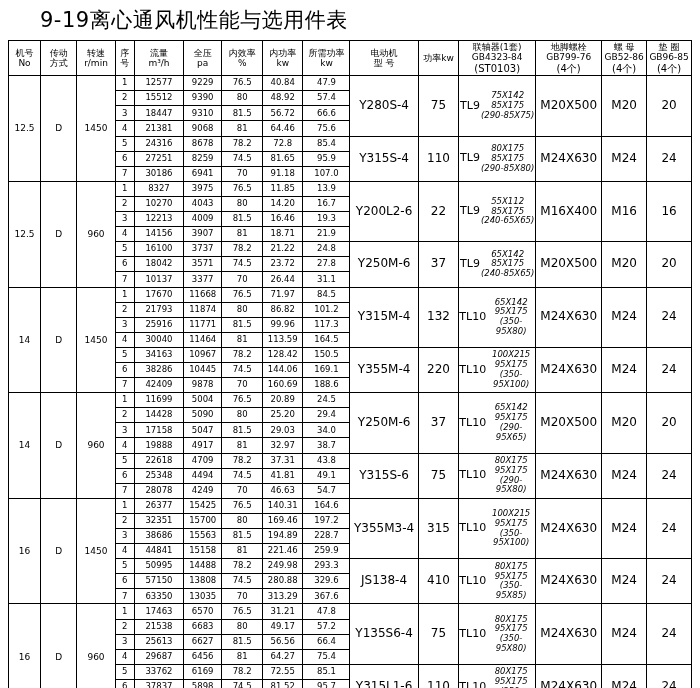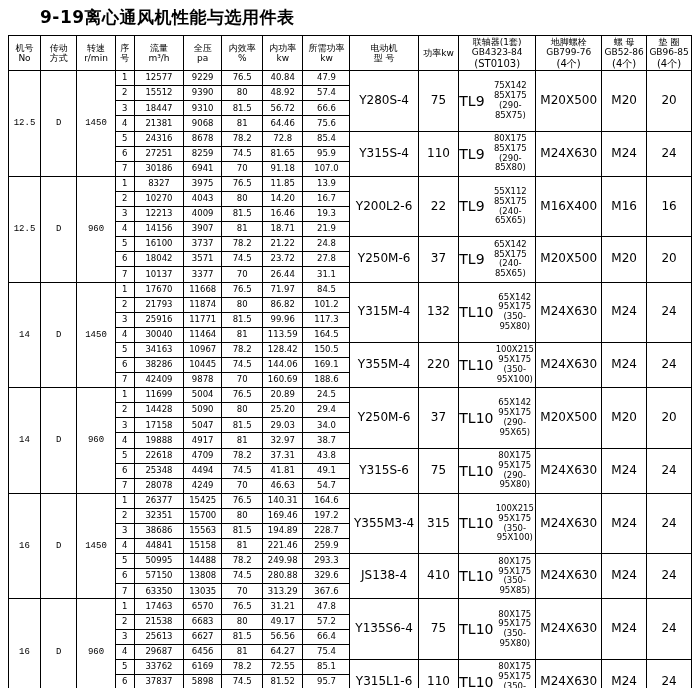--- a/index.html
+++ b/index.html
@@ -5,43 +5,43 @@
   html,body{margin:0;padding:0;}
   body{
     width:700px;height:688px;
     background:#ffffff;
     font-family:"DejaVu Sans","Liberation Sans",sans-serif;
     color:#000;
     overflow:hidden;
   }
   #page{position:relative;width:700px;height:688px;box-sizing:border-box;padding:0 8px;}
   #title{
-    font-size:17px;font-weight:bold;letter-spacing:0.5px;
+    font-size:21px;font-weight:normal;letter-spacing:0.5px;
     padding:6px 0 6px 32px;
   }
   table{
     border-collapse:collapse;
     width:684px;
     table-layout:fixed;
     font-size:8.5px;
   }
   table, th, td{border:1px solid #000;}
   th,td{padding:0;text-align:center;vertical-align:middle;line-height:1.15;}
   thead th{font-size:9px;font-weight:normal;padding:1px 0;}
   thead th .l1{display:block;}
   thead th .l2{display:block;}
   thead th .l3{display:block;font-size:10px;}
   td.num{font-size:8.5px;height:14.1px;}
   td.model{font-size:12px;}
   td.coup{font-size:8.5px;line-height:1.15;}
   .coup-wrap{display:flex;align-items:center;justify-content:center;gap:1px;}
-  .coup-left{font-size:14px;}
-  .coup-right{display:inline-block;text-align:center;}
+  .coup-left{font-size:11px;}
+  .coup-right{display:inline-block;text-align:center;font-style:italic;}
   .coup-right span{display:block;}
-  .grp{font-size:9px;font-family:Liberation Mono, monospace;}
+  .grp{font-size:9px;}
   col.c-no{width:30px;}
   col.c-drive{width:34px;}
   col.c-rpm{width:36px;}
   col.c-seq{width:18px;}
   col.c-flow{width:46px;}
   col.c-press{width:36px;}
   col.c-eff{width:38px;}
   col.c-power{width:38px;}
   col.c-reqp{width:44px;}
   col.c-motor{width:64px;}

